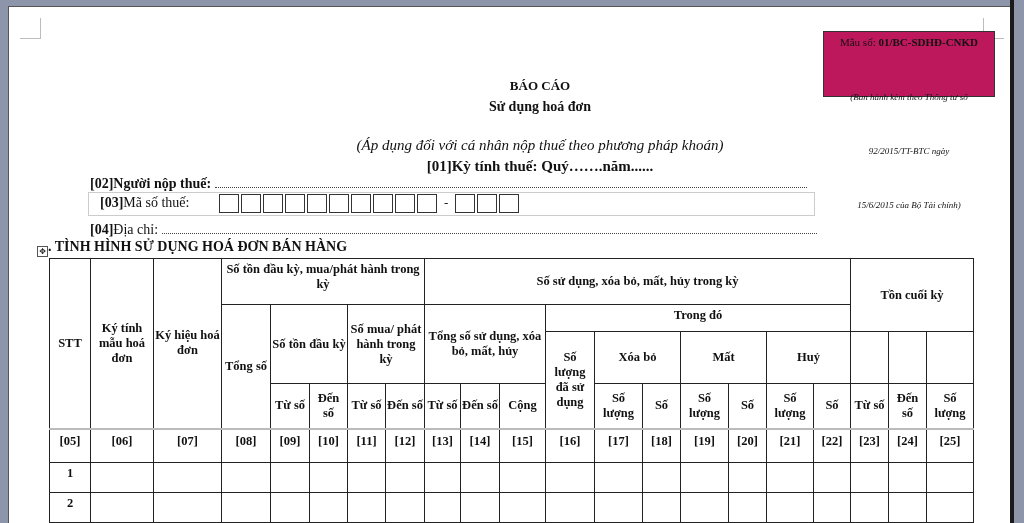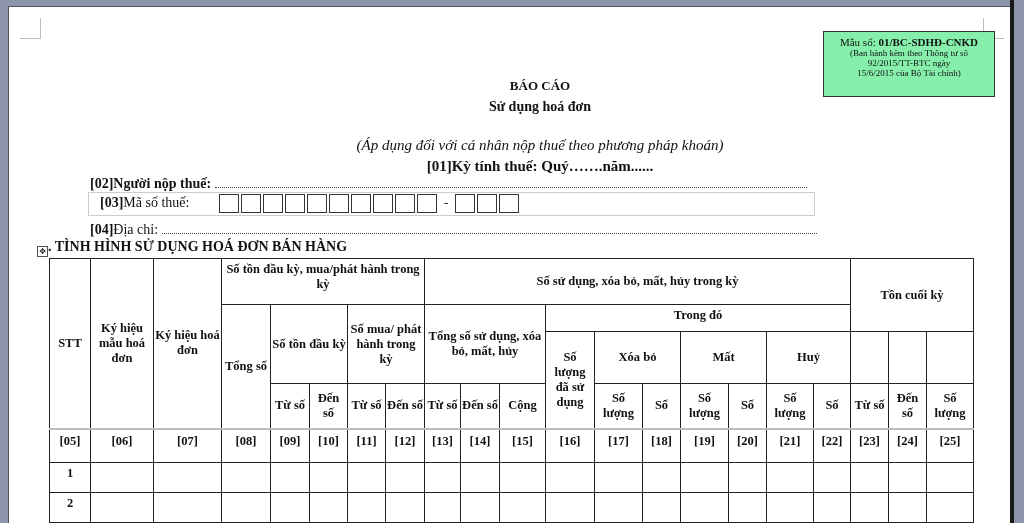--- a/index.html
+++ b/index.html
@@ -17,25 +17,25 @@
   }
   .right-dark {
     position:absolute; left:1010px; top:0; width:4px; height:523px; background:#1a1a1a;
   }
   .corner-mark { position:absolute; border-color:#bdbdbd; border-style:solid; }
   .cm-tl { left:20px; top:18px; width:20px; height:20px; border-width:0 1px 1px 0; }
   .cm-tr { left:983px; top:18px; width:20px; height:20px; border-width:0 0 1px 1px; }
 
   .form-box {
     position:absolute; left:823px; top:31px; width:170px; height:64px;
-    border:1px solid #333; text-align:center; background:#86efac;
+    border:1px solid #333; text-align:center; background:#be185d;
   }
   .form-box .code { font-size:11px; margin-top:4px; }
   .form-box .code b { font-weight:bold; }
-  .form-box .note { font-size:9px; line-height:10px; }
+  .form-box .note { font-size:9px; font-style:italic; line-height:10px;margin-top:44px; }
 
   .title { position:absolute; left:300px; width:480px; text-align:center; }
   .t1 { top:78px; font-size:13px; font-weight:bold; }
   .t2 { top:99px; font-size:14px; font-weight:bold; }
   .t3 { top:117px; font-size:15px; font-style:italic; left:260px; width:560px;margin-top:20px; }
   .t4 { top:158px; font-size:15px; font-weight:bold; left:340px; width:400px; }
 
   .field { position:absolute; left:90px; font-size:14px; white-space:nowrap; }
   .field b { font-weight:bold; }
   .dots { display:inline-block; border-bottom:1px dotted #444; height:10px; vertical-align:baseline; }
@@ -136,21 +136,21 @@
       <col style="width:38px">
     <col style="width:47px">
       <col style="width:37px">
       <col style="width:38px">
       <col style="width:38px">
     <col style="width:47px">
   </colgroup>
   <tbody>
       <tr style="height:46px">
     <td rowspan="4">STT</td>
-    <td rowspan="4">Ký hiệu mẫu hoá đơn</td>
+    <td rowspan="4">Ký tính mẫu hoá đơn</td>
     <td rowspan="4">Ký hiệu hoá đơn</td>
     <td colspan="5" class="vt">Số tồn đầu kỳ, mua/phát hành trong kỳ</td>
     <td colspan="10">Số sử dụng, xóa bỏ, mất, hủy trong kỳ</td>
     <td colspan="3" rowspan="2">Tồn cuối kỳ</td>
   </tr>
   <tr style="height:27px">
     <td rowspan="3">Tổng số</td>
     <td colspan="2" rowspan="2">Số tồn đầu kỳ</td>
     <td colspan="2" rowspan="2">Số mua/ phát hành trong kỳ</td>
     <td colspan="3" rowspan="2">Tổng số sử dụng, xóa bỏ, mất, hủy</td>

